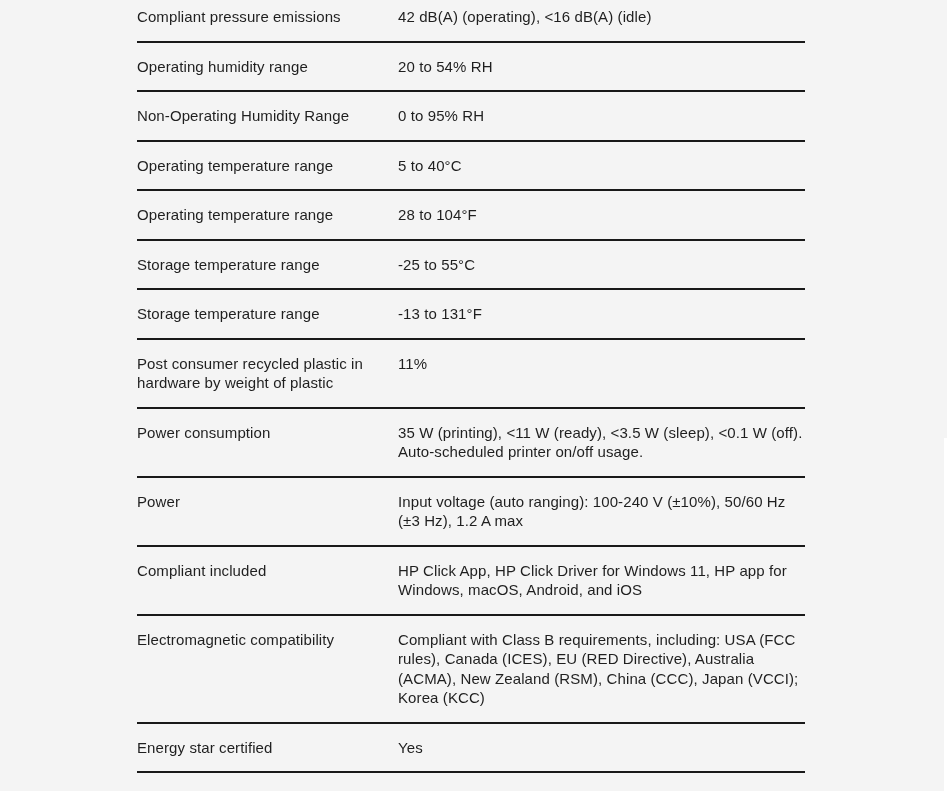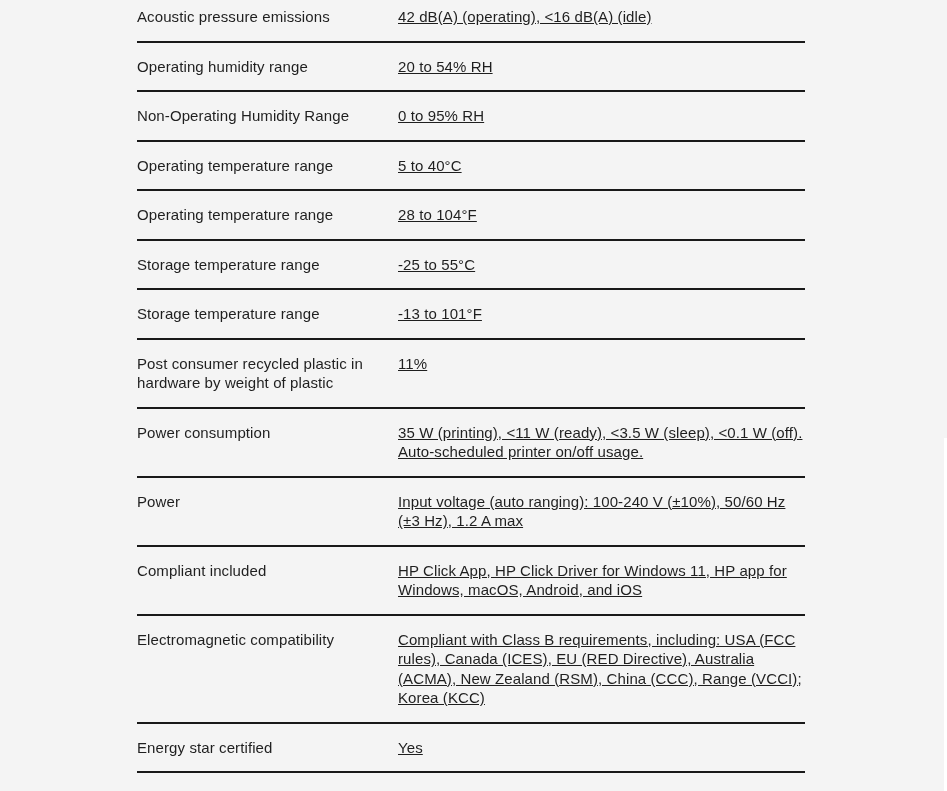--- a/index.html
+++ b/index.html
@@ -35,37 +35,36 @@
   .spec-label {
     width: 261px;
     min-width: 261px;
     box-sizing: border-box;
     padding-right: 24px;
     letter-spacing: 0.1px;
   }
   .spec-value {
     flex: 1;
     letter-spacing: 0.1px;
-    text-decoration: underline;
   }
   .scrollbar-track {
     position: absolute;
     right: 0;
     top: 438px;
     width: 3px;
     height: 353px;
     background: #ffffff;
   }
 </style>
 </head>
 <body>
 
 <div class="spec-table">
   <div class="spec-row">
-    <div class="spec-label">Acoustic pressure emissions</div>
+    <div class="spec-label">Compliant pressure emissions</div>
     <div class="spec-value">42 dB(A) (operating), &lt;16 dB(A) (idle)</div>
   </div>
 
   <div class="spec-row">
     <div class="spec-label">Operating humidity range</div>
     <div class="spec-value">20 to 54% RH</div>
   </div>
 
   <div class="spec-row">
     <div class="spec-label">Non-Operating Humidity Range</div>
@@ -82,21 +81,21 @@
     <div class="spec-value">28 to 104°F</div>
   </div>
 
   <div class="spec-row">
     <div class="spec-label">Storage temperature range</div>
     <div class="spec-value">-25 to 55°C</div>
   </div>
 
   <div class="spec-row">
     <div class="spec-label">Storage temperature range</div>
-    <div class="spec-value">-13 to 101°F</div>
+    <div class="spec-value">-13 to 131°F</div>
   </div>
 
 
   <div class="spec-row">
     <div class="spec-label">Post consumer recycled plastic in hardware by weight of plastic</div>
     <div class="spec-value">11%</div>
   </div>
 
   <div class="spec-row">
     <div class="spec-label">Power consumption</div>
@@ -108,21 +107,21 @@
     <div class="spec-value">Input voltage (auto ranging): 100-240 V (±10%), 50/60 Hz (±3 Hz), 1.2 A max</div>
   </div>
 
   <div class="spec-row">
     <div class="spec-label">Compliant included</div>
     <div class="spec-value">HP Click App, HP Click Driver for Windows 11, HP app for Windows, macOS, Android, and iOS</div>
   </div>
 
   <div class="spec-row">
     <div class="spec-label">Electromagnetic compatibility</div>
-    <div class="spec-value">Compliant with Class B requirements, including: USA (FCC rules), Canada (ICES), EU (RED Directive), Australia (ACMA), New Zealand (RSM), China (CCC), Range (VCCI); Korea (KCC)</div>
+    <div class="spec-value">Compliant with Class B requirements, including: USA (FCC rules), Canada (ICES), EU (RED Directive), Australia (ACMA), New Zealand (RSM), China (CCC), Japan (VCCI); Korea (KCC)</div>
   </div>
 
   <div class="spec-row">
     <div class="spec-label">Energy star certified</div>
     <div class="spec-value">Yes</div>
   </div>
 </div>
 
 <div class="scrollbar-track">
   

